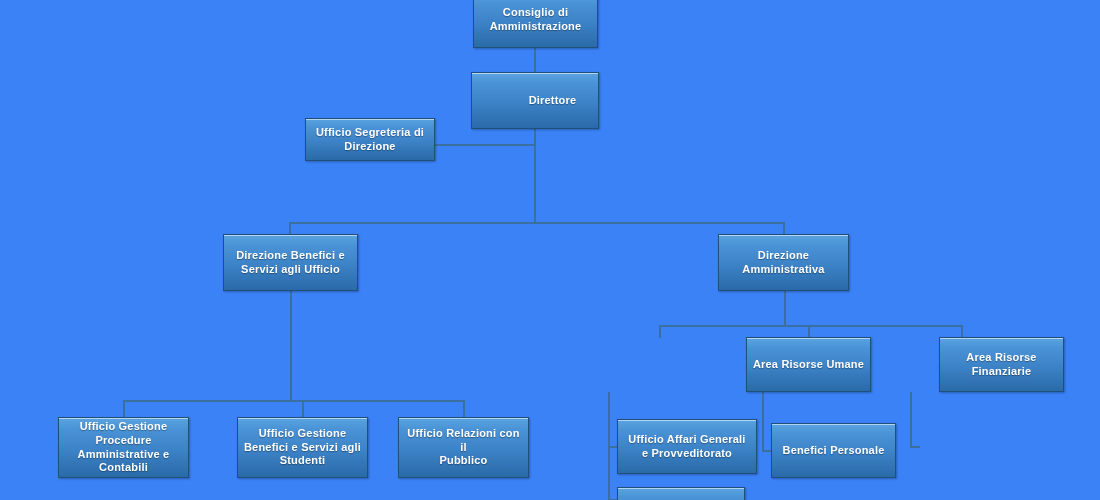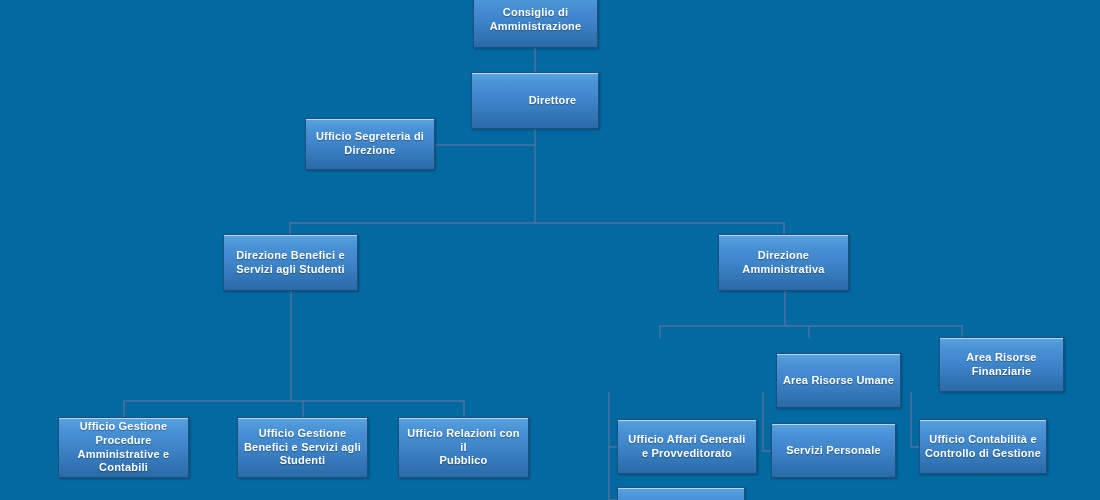--- a/index.html
+++ b/index.html
@@ -5,21 +5,21 @@
   html,body{margin:0;padding:0;}
   body{
     width:1100px;height:500px;
     background:#ffffff;
     font-family:"Liberation Sans", sans-serif;
     overflow:hidden;
   }
   #chart{
     position:relative;
     width:1100px;height:500px;
-    background:#0369a1;
+    background:#3b82f6;
   }
   
   .ln{position:absolute;background:#3a6f9f;}
   .ln.h{height:2px;}
   .ln.v{width:2px;}
 
   
   .node{
     position:absolute;
     box-sizing:border-box;
@@ -69,61 +69,57 @@
     <div class="ln h" style="left: 762px; top: 450px; width: 10px;"></div>
     <div class="ln v" style="left: 910px; top: 392px; height: 54px;"></div>
     <div class="ln h" style="left: 910px; top: 446px; width: 10px;"></div>
     <div class="node" style="left: 473px; top: -8px; width: 125px; height: 56px;">
       <span class="lbl">Consiglio di
 Amministrazione</span>
     </div>
     <div class="node" style="left: 471px; top: 72px; width: 128px; height: 57px; padding-left: 39px;">
       <span class="lbl">Direttore</span>
     </div>
-    <div class="node" style="left: 305px; top: 118px; width: 130px; height: 52px;">
+    <div class="node" style="left: 305px; top: 118px; width: 130px; height: 43px;">
       <span class="lbl">Ufficio Segreteria di
 Direzione</span>
     </div>
     <div class="node" style="left: 223px; top: 234px; width: 135px; height: 57px;">
       <span class="lbl">Direzione Benefici e
-Servizi agli Studenti</span>
+Servizi agli Ufficio</span>
     </div>
     <div class="node" style="left: 718px; top: 234px; width: 131px; height: 57px;">
       <span class="lbl">Direzione
 Amministrativa</span>
     </div>
     <div class="node" style="left: 58px; top: 417px; width: 131px; height: 61px;">
       <span class="lbl">Ufficio Gestione
 Procedure
 Amministrative e
 Contabili</span>
     </div>
     <div class="node" style="left: 237px; top: 417px; width: 131px; height: 61px;">
       <span class="lbl">Ufficio Gestione
 Benefici e Servizi agli
 Studenti</span>
     </div>
     <div class="node" style="left: 398px; top: 417px; width: 131px; height: 61px;">
       <span class="lbl">Ufficio Relazioni con il
 Pubblico</span>
     </div>
-    <div class="node" style="left: 776px; top: 337px; width: 125px; height: 55px; margin-top: 16px;">
+    <div class="node" style="left: 746px; top: 337px; width: 125px; height: 55px;">
       <span class="lbl">Area Risorse Umane</span>
     </div>
     <div class="node" style="left: 899px; top: 337px; width: 125px; height: 55px; margin-left: 40px;">
       <span class="lbl">Area Risorse
 Finanziarie</span>
     </div>
     <div class="node" style="left: 617px; top: 419px; width: 140px; height: 55px;">
       <span class="lbl">Ufficio Affari Generali
 e Provveditorato</span>
     </div>
     <div class="node" style="left: 771px; top: 423px; width: 125px; height: 55px;">
-      <span class="lbl">Servizi Personale</span>
-    </div>
-    <div class="node" style="left: 919px; top: 419px; width: 128px; height: 55px;">
-      <span class="lbl">Ufficio Contabilità e
-Controllo di Gestione</span>
+      <span class="lbl">Benefici Personale</span>
     </div>
     <div class="node" style="left: 617px; top: 487px; width: 128px; height: 55px;">
       <span class="lbl"></span>
     </div>
   </div>
 
 </body></html>

